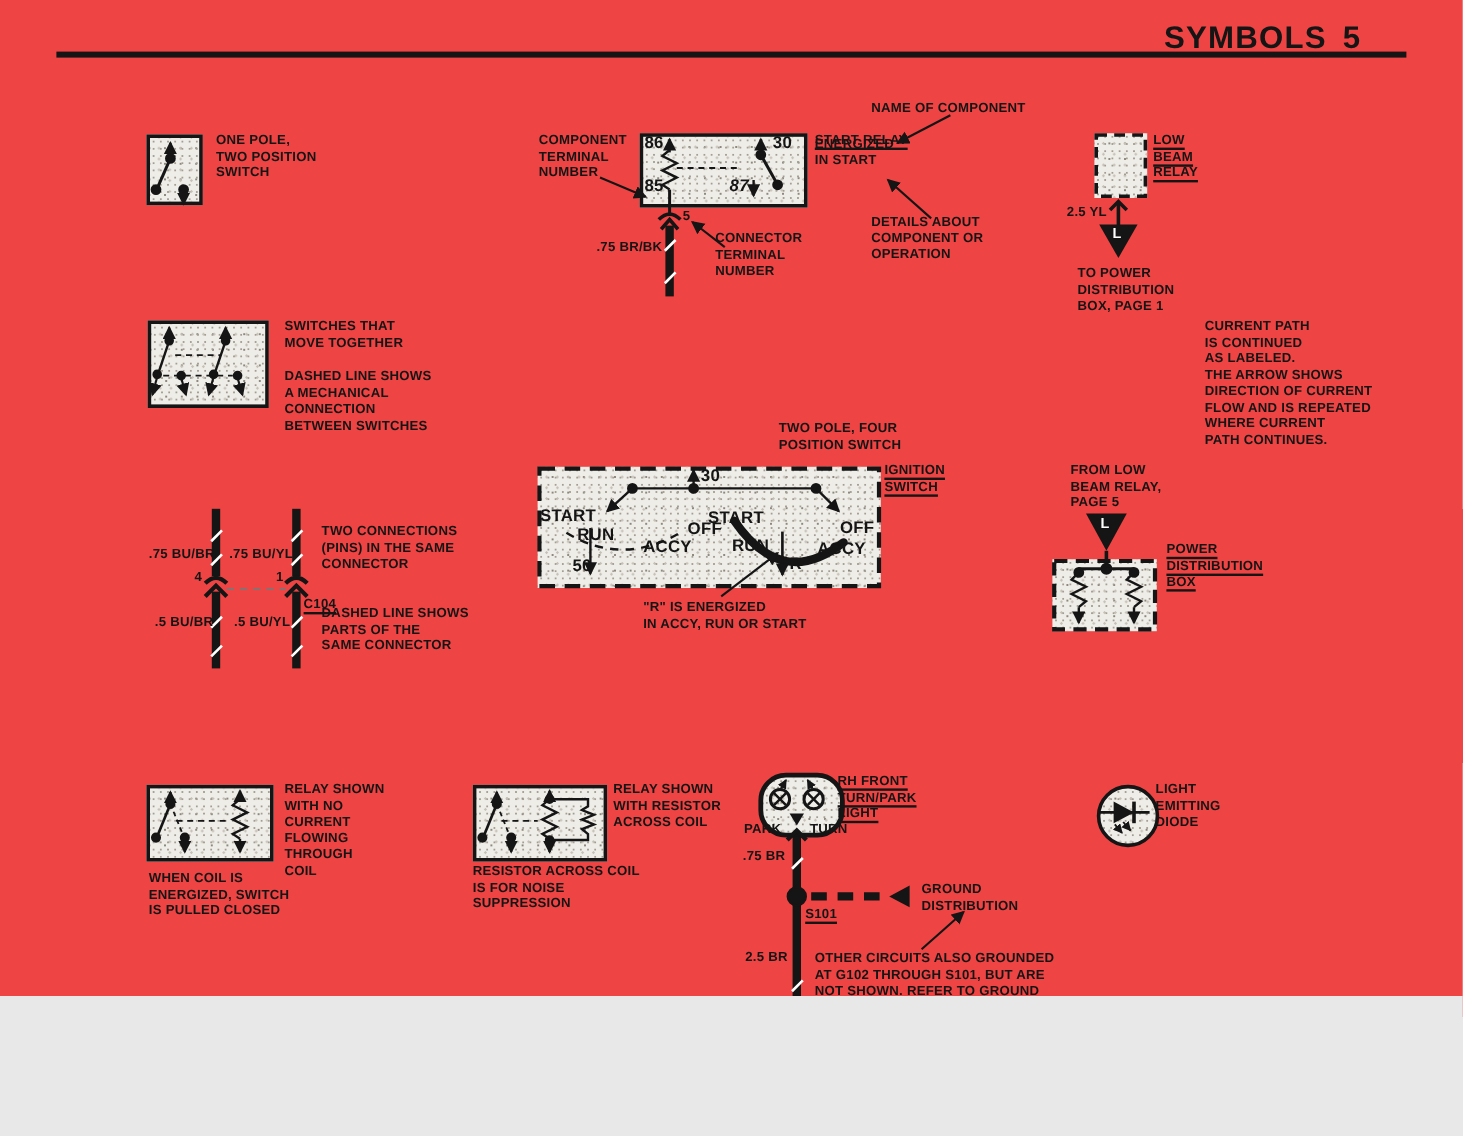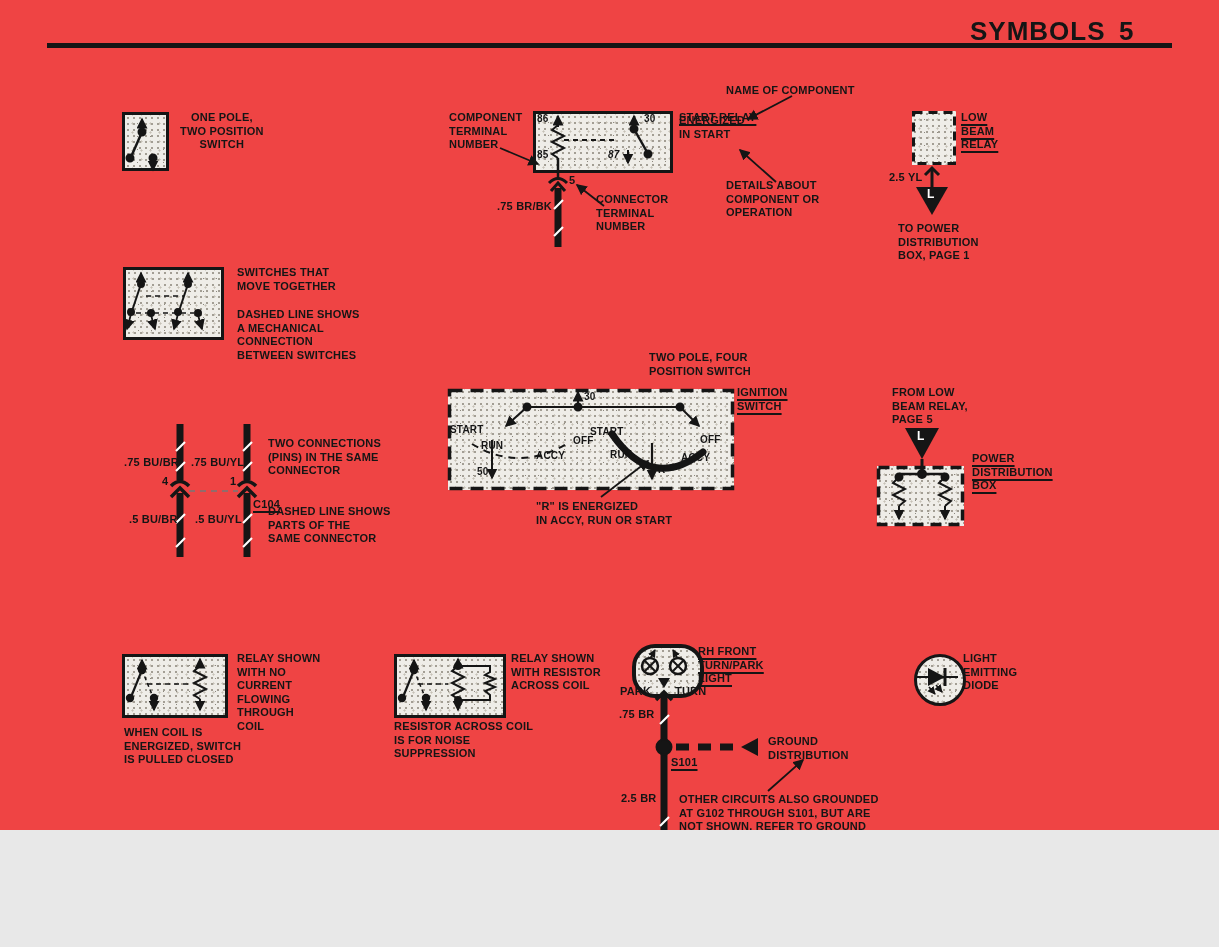--- a/index.html
+++ b/index.html
@@ -1,20 +1,20 @@
 <!DOCTYPE html>
 <html><head>
 <meta charset="utf-8">
 <style>
   html,body{margin:0;padding:0;background:#e8e8e8;}
   #page{position:relative;width:1219px;height:830px;background:#ef4444;overflow:hidden;
         font-family:"Liberation Sans",sans-serif;color:#151515;}
   .lbl{position:absolute;font:700 11px/13.5px "Liberation Sans",sans-serif;color:#151515;
        white-space:pre-line;letter-spacing:.2px;z-index:10;}
-  .sm{font-size:10px;line-height:11px;}
+  .sm{font-size:14px;line-height:11px;}
   .u{text-decoration:underline;text-decoration-thickness:1.5px;text-underline-offset:2.5px;}
   .white{color:#fff;}
   .title{position:absolute;font:700 26px/30px "Liberation Sans",sans-serif;letter-spacing:1px;z-index:10;}
   .rule{position:absolute;background:#151515;z-index:10;}
   .stipple{position:absolute;background-color:#efede8;z-index:1;
      background-image:
        radial-gradient(circle,#a39e94 .8px,transparent 1.1px),
        radial-gradient(circle,#c6c1b7 .9px,transparent 1.2px),
        radial-gradient(circle,#8d887e .7px,transparent 1px);
      background-size:6px 6px,9px 9px,13px 13px;
@@ -219,21 +219,21 @@
       <g>
         <line x1="916" y1="677" x2="958" y2="677" stroke-width="2.2"></line>
         <path d="M928,668 L928,686 L945,677 Z" fill="#151515" stroke="none"></path>
         <line x1="945" y1="668" x2="945" y2="686" stroke-width="3"></line>
         <line x1="929" y1="687" x2="935" y2="694" stroke-width="1.6" marker-end="url(#ars)"></line>
         <line x1="936" y1="685" x2="942" y2="692" stroke-width="1.6" marker-end="url(#ars)"></line>
       </g>
     </g>
   </svg>
 
-  <div class="lbl" style="left:180px;top:111px;text-align:center;">ONE POLE,
+  <div class="lbl" style="left:180px;top:111px;">ONE POLE,
 TWO POSITION
 SWITCH</div>
 
   <div class="lbl" style="left:449px;top:111px;">COMPONENT
 TERMINAL
 NUMBER</div>
   <div class="lbl" style="left:726px;top:84px;">NAME OF COMPONENT</div>
   <div class="lbl u" style="left:679px;top:111px;">START RELAY</div>
   <div class="lbl" style="left:679px;top:114px;">ENERGIZED
 IN START</div>
@@ -252,20 +252,28 @@
 
   <div class="lbl u" style="left:961px;top:111px;">LOW
 BEAM
 RELAY</div>
   <div class="lbl" style="left:889px;top:171px;">2.5 YL</div>
   <div class="lbl white" style="left:927px;top:188px;font-size:12px;">L</div>
   <div class="lbl" style="left:898px;top:222px;">TO POWER
 DISTRIBUTION
 BOX, PAGE 1</div>
 
+  <div class="lbl" style="left:1004px;top:266px;">CURRENT PATH
+IS CONTINUED
+AS LABELED.
+THE ARROW SHOWS
+DIRECTION OF CURRENT
+FLOW AND IS REPEATED
+WHERE CURRENT
+PATH CONTINUES.</div>
 
   <div class="lbl" style="left:237px;top:266px;">SWITCHES THAT
 MOVE TOGETHER</div>
   <div class="lbl" style="left:237px;top:308px;">DASHED LINE SHOWS
 A MECHANICAL
 CONNECTION
 BETWEEN SWITCHES</div>
 
   <div class="lbl" style="left:124px;top:456px;">.75 BU/BR</div>
   <div class="lbl" style="left:191px;top:456px;">.75 BU/YL</div>

